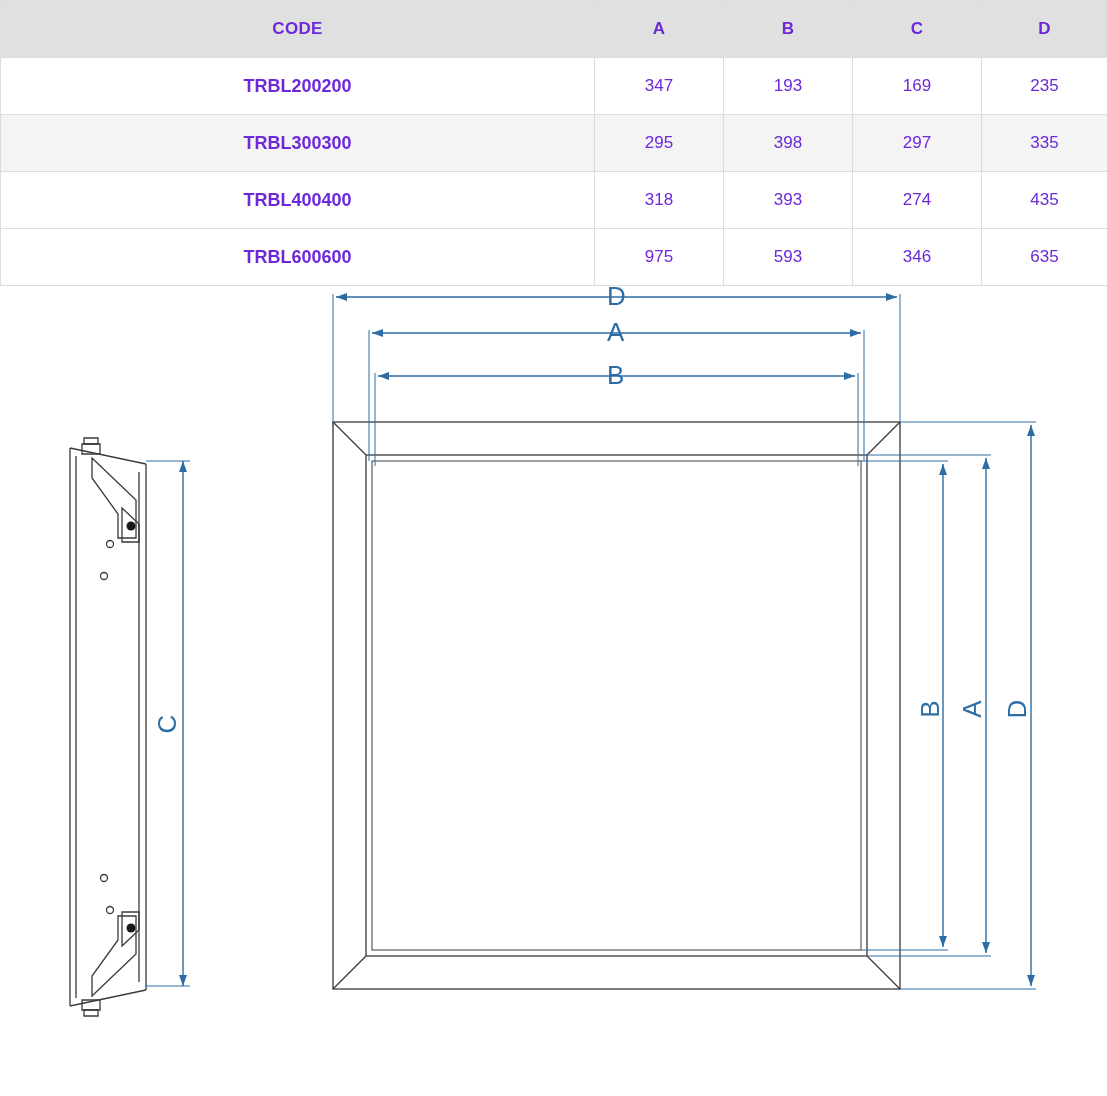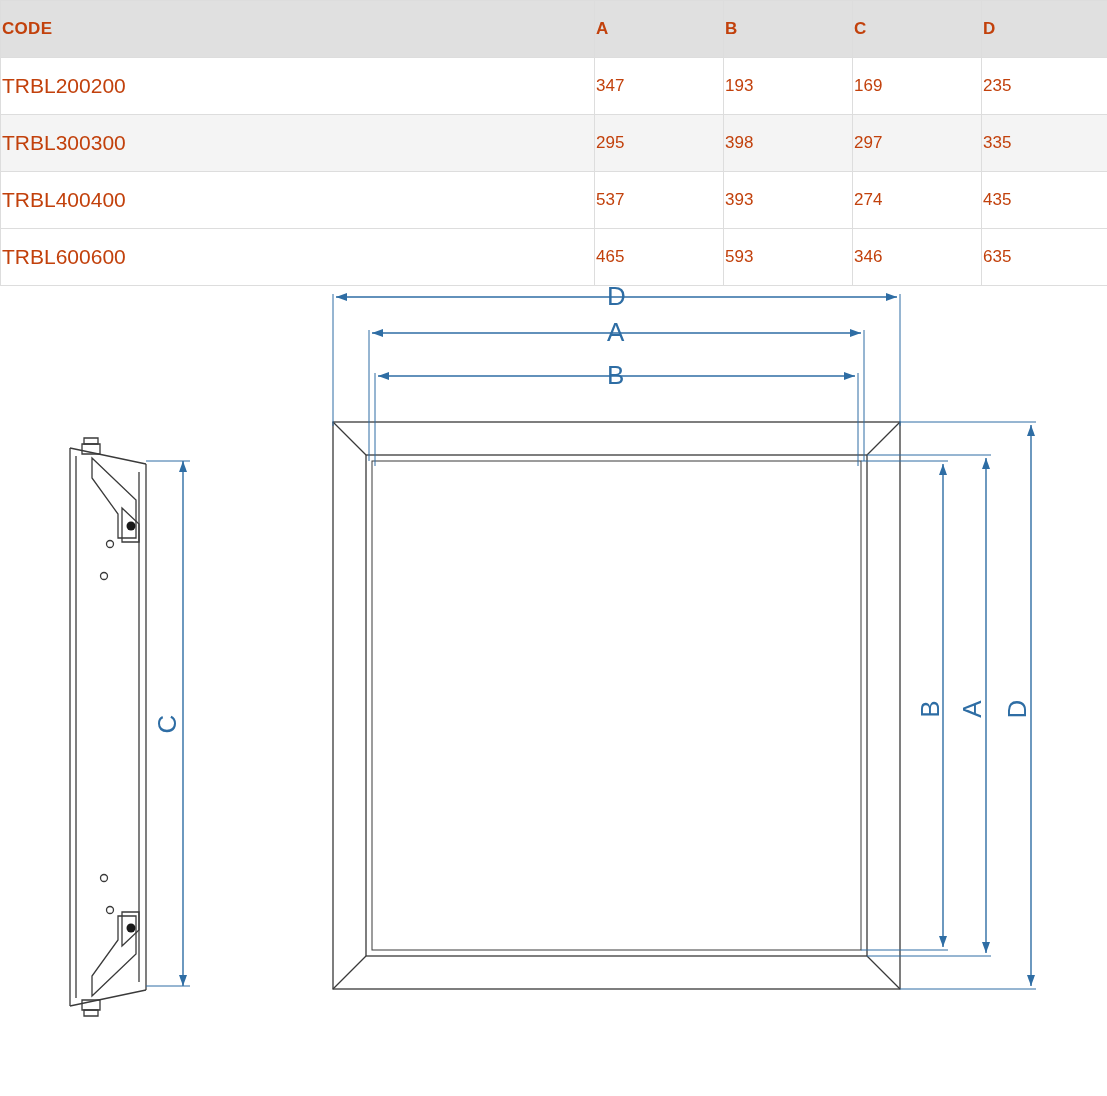--- a/index.html
+++ b/index.html
@@ -17,37 +17,37 @@
   }
 
   
   #spec-table {
     width: 1107px;
     border-collapse: collapse;
     table-layout: fixed;
   }
   #spec-table th, #spec-table td {
     border: 1px solid #dddddd;
-    text-align: left;
+    text-align: center;
     font-size: 17px;
-    color: #c2410c;
+    color: #6d28d9;
   }
   #spec-table th {
     background: #e0e0e0;
     font-weight: bold;
     height: 54px;
     font-size: 17px;
     letter-spacing: .3px;
   }
   #spec-table td {
     height: 54px;
   }
   #spec-table td.code {
-    font-weight: normal;
-    font-size: 21px;
+    font-weight: bold;
+    font-size: 18px;
   }
   #spec-table tr.alt td {
     background: #f4f4f4;
   }
   #spec-table col.c-code { width: 594px; }
   #spec-table col.c-a { width: 129px; }
   #spec-table col.c-b { width: 129px; }
   #spec-table col.c-c { width: 129px; }
   #spec-table col.c-d { width: 126px; }
 
@@ -107,28 +107,28 @@
     </tr>
     <tr class="alt">
       <td class="code">TRBL300300</td>
       <td>295</td>
       <td>398</td>
       <td>297</td>
       <td>335</td>
     </tr>
     <tr>
       <td class="code">TRBL400400</td>
-      <td>537</td>
+      <td>318</td>
       <td>393</td>
       <td>274</td>
       <td>435</td>
     </tr>
     <tr>
       <td class="code">TRBL600600</td>
-      <td>465</td>
+      <td>975</td>
       <td>593</td>
       <td>346</td>
       <td>635</td>
     </tr>
   </tbody>
 </table>
 
 <div id="drawing">
 
   <svg width="1107" height="770" viewBox="0 0 1107 770" xmlns="http://www.w3.org/2000/svg">

